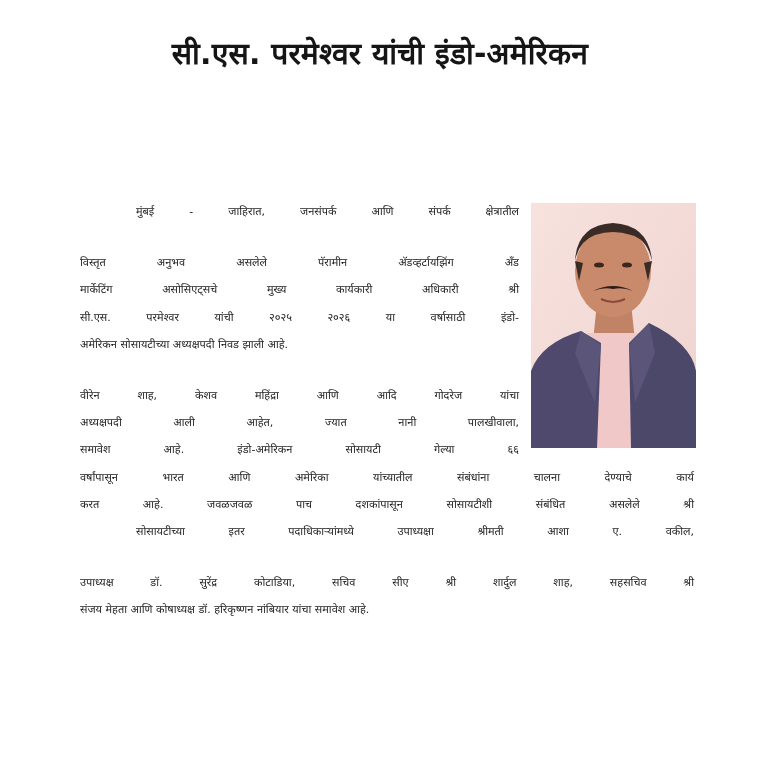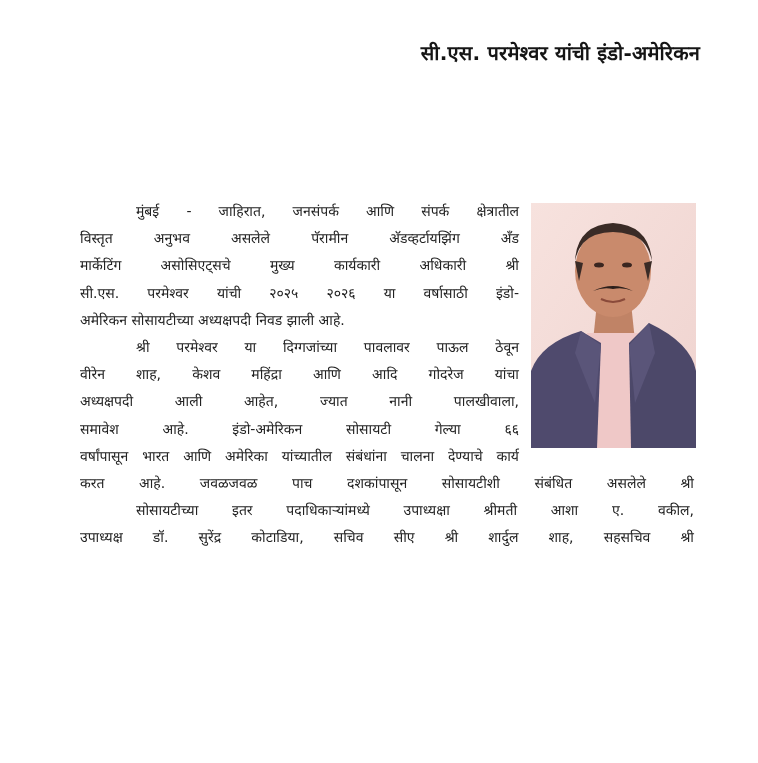--- a/index.html
+++ b/index.html
@@ -1,28 +1,28 @@
 <!DOCTYPE html>
 <html><head>
 <meta charset="utf-8">
 <style>
   html, body { margin:0; padding:0; background:#ffffff; }
   body { width:758px; height:763px; position:relative; overflow:hidden;
          font-family:"DejaVu Sans", sans-serif; color:#1a1a1a; }
-  .headline { position:absolute; left:60px; top:30px; width:640px; text-align:right;
-              font-family:"DejaVu Sans", sans-serif; font-weight:bold; font-size:20px;
+  .headline { position:absolute; left:60px; top:30px; width:640px; text-align:center;
+              font-family:"DejaVu Sans", sans-serif; font-weight:bold; font-size:30px;
               line-height:47px; color:#151515; letter-spacing:0.2px; }
   .headline div { white-space:nowrap; }
   .body { position:absolute; left:80px; top:198px; width:614px;
-          font-family:"DejaVu Sans", sans-serif; font-size:14px; line-height:27.2px;
+          font-family:"DejaVu Sans", sans-serif; font-size:11px; line-height:27.2px;
           color:#222; text-align:justify; }
   .photo { float:right; width:165px; height:245px; margin:5px -2px 6px 12px;
            position:relative; overflow:hidden; background:#f3dcd8; }
   .body p { margin:0; text-indent:56px; }
-  .body p.noindent { text-indent:0; }
+  .body p.noindent { text-indent:0;margin-top:24px; }
   .line { display:block; white-space:nowrap; text-align-last:justify; }
 </style>
 </head>
 <body>
 
 <div class="headline">
   <div>सी.एस. परमेश्वर यांची इंडो-अमेरिकन</div>
 </div>
 
 <div class="body">
@@ -65,30 +65,28 @@
   <p>
     <span class="line">मुंबई - जाहिरात, जनसंपर्क आणि संपर्क क्षेत्रातील</span>
   </p>
   <p class="noindent">
     <span class="line">विस्तृत अनुभव असलेले पॅरामीन अ‍ॅडव्हर्टायझिंग अँड</span>
     <span class="line">मार्केटिंग असोसिएट्सचे मुख्य कार्यकारी अधिकारी श्री</span>
     <span class="line">सी.एस. परमेश्वर यांची २०२५  २०२६ या वर्षासाठी इंडो-</span>
     <span class="line" style="text-align-last:left">अमेरिकन सोसायटीच्या अध्यक्षपदी निवड झाली आहे.</span>
   </p>
 
-  <p>
-    <span class="line">श्री परमेश्वर या दिग्गजांच्या पावलावर पाऊल ठेवून</span>
-  </p>
   <p class="noindent">
     <span class="line">वीरेन शाह, केशव महिंद्रा आणि आदि गोदरेज यांचा</span>
     <span class="line">अध्यक्षपदी आली आहेत, ज्यात नानी पालखीवाला,</span>
     <span class="line">समावेश आहे. इंडो-अमेरिकन सोसायटी गेल्या ६६</span>
     <span class="line">वर्षांपासून भारत आणि अमेरिका यांच्यातील संबंधांना चालना देण्याचे कार्य</span>
     <span class="line">करत आहे. जवळजवळ पाच दशकांपासून सोसायटीशी संबंधित असलेले श्री</span>
   </p>
 
   <p>
     <span class="line">सोसायटीच्या इतर पदाधिकाऱ्यांमध्ये उपाध्यक्षा श्रीमती आशा ए. वकील,</span>
   </p>
   <p class="noindent">
     <span class="line">उपाध्यक्ष डॉ. सुरेंद्र कोटाडिया, सचिव सीए श्री शार्दुल शाह, सहसचिव श्री</span>
+    <span class="line" style="text-align-last:left">संजय मेहता आणि कोषाध्यक्ष डॉ. हरिकृष्णन नांबियार यांचा समावेश आहे.</span>
   </p>
 </div>
 
 </body></html>

